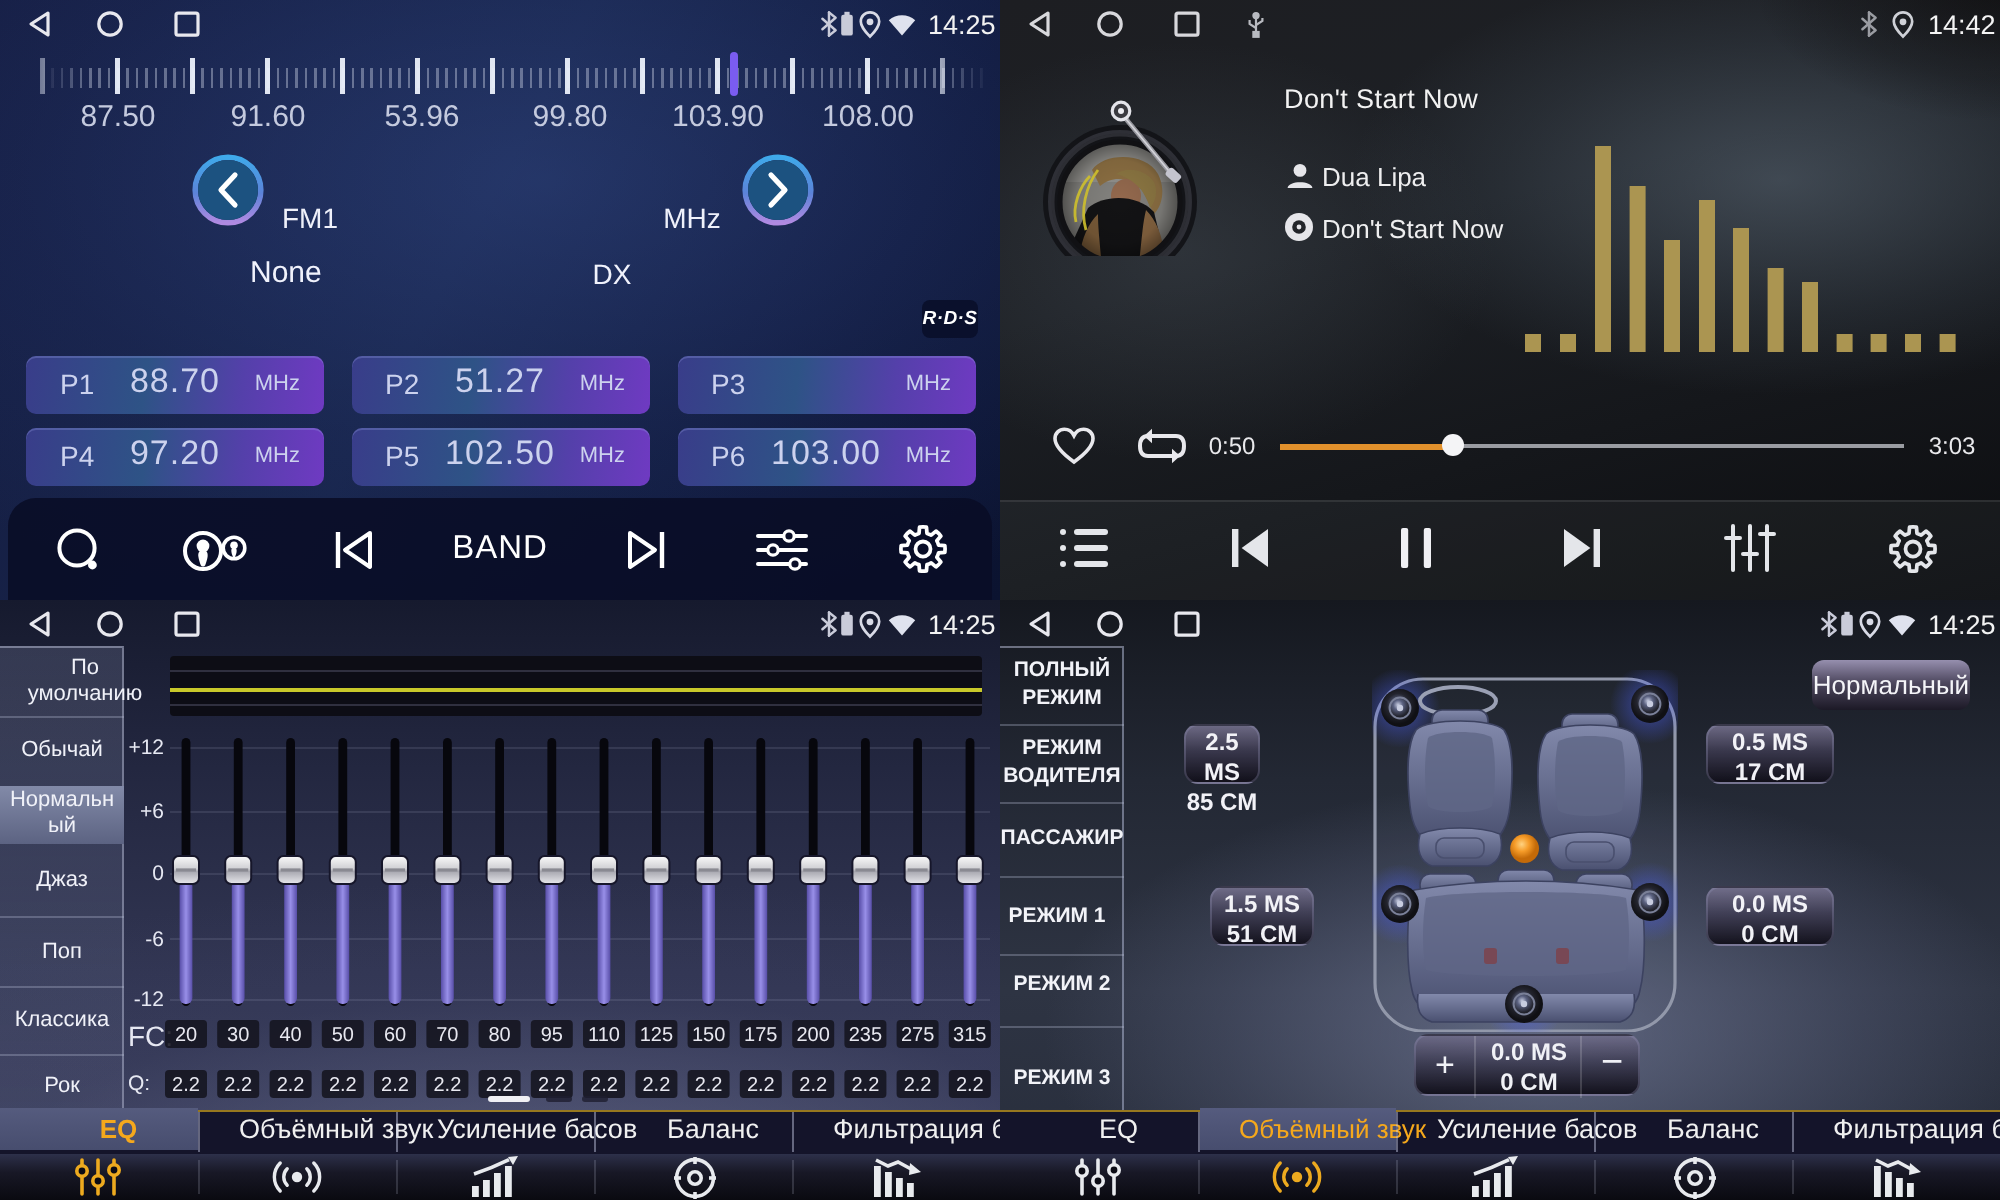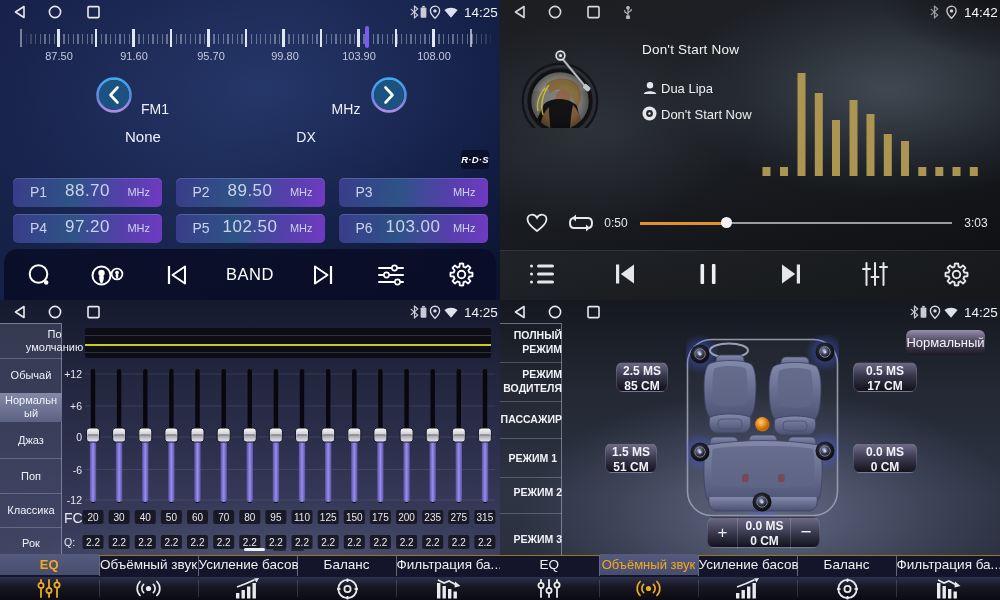--- a/index.html
+++ b/index.html
@@ -43,21 +43,21 @@
     radial-gradient(62% 52% at 54% 72%, rgba(132,140,174,0.58) 0%, rgba(95,102,132,0.32) 52%, rgba(0,0,0,0) 80%),
     linear-gradient(180deg, #15181f 0%, #232834 30%, #2e3443 65%, #272d3b 100%);
 }
 .vbtn { background:linear-gradient(180deg, rgba(125,120,150,0.82) 0%, rgba(66,62,86,0.72) 45%, rgba(16,14,24,0.92) 100%);
   border:1px solid rgba(150,150,185,0.3); border-radius:7px; color:#f2f2f7;
   font-size:12px; font-weight:bold; text-align:center; line-height:15px; padding-top:1px; }
 .tabbar { position:absolute; left:0; bottom:0; width:500px; height:46px; }
 .tab-line { position:absolute; left:0; top:0.5px; width:500px; height:1.5px; background:#97781f; }
 .tab-labels { position:absolute; left:0; top:2px; width:500px; height:21px; background:#14142a; }
 .tab-icons { position:absolute; left:0; top:23px; width:500px; height:23px; background:linear-gradient(180deg,#2d304a 0%,#181826 40%,#0a0a10 100%); }
-.tlab { position:absolute; top:0; height:21px; line-height:21px; text-align:center; color:#f0f0f0; font-size:13.5px; white-space:nowrap; }
+.tlab { position:absolute; top:0; height:21px; line-height:21px; text-align:center; color:#f0f0f0; font-size:13.5px; white-space:nowrap;padding-left:20px; }
 .tdiv { position:absolute; top:2px; width:1px; height:20px; background:rgba(200,205,230,0.45); }
 .tdiv2 { position:absolute; top:26px; width:1px; height:17px; background:rgba(200,205,230,0.18); }
 .sel { background:linear-gradient(180deg,#555b7e,#474d6e); color:#f5a81c; }
 </style>
 </head>
 <body>
 <div id="root">
   <div class="q" id="q1">
 
     <svg class="abs" style="left:11px;top:5px" width="95" height="14" viewBox="0 0 95 14">
@@ -75,24 +75,24 @@
       <rect x="14.2" y="1.9" width="2.6" height="1.6" fill="#c9cbd9"></rect>
       <path d="M27 2.2 C24.4 2.2 22.4 4.2 22.4 6.8 C22.4 9.9 27 14.3 27 14.3 C27 14.3 31.6 9.9 31.6 6.8 C31.6 4.2 29.6 2.2 27 2.2 Z" fill="none" stroke="#d8dae6" stroke-width="1.35"></path>
       <circle cx="27" cy="6.9" r="1.7" fill="#d8dae6"></circle>
       <path d="M43 13.8 L36.4 6.1 A10.2 10.2 0 0 1 49.6 6.1 Z" fill="#dfe2ee"></path>
     </svg>
     <div class="stime" style="left:464px">14:25</div>
 
     <div class="abs" style="left:21px;top:33.5px;width:475px;height:10.5px;background:repeating-linear-gradient(90deg, rgba(205,212,230,0.42) 0px, rgba(205,212,230,0.42) 1.3px, rgba(0,0,0,0) 1.3px, rgba(0,0,0,0) 4.69px);-webkit-mask-image:linear-gradient(90deg,transparent 0,#000 22px,#000 450px,transparent 474px)"></div>
     <div class="abs" style="left:20.3px;top:29px;width:460px;height:18px;background:repeating-linear-gradient(90deg, rgba(235,240,250,0.95) 0px, rgba(235,240,250,0.95) 2.4px, rgba(0,0,0,0) 2.4px, rgba(0,0,0,0) 37.5px);-webkit-mask-image:linear-gradient(90deg,rgba(0,0,0,0.45) 0,#000 25px,#000 435px,rgba(0,0,0,0.5) 459px)"></div>
     <div class="abs" style="left:365px;top:26px;width:3.6px;height:22px;border-radius:2px;background:#7a5cf0"></div>
-    <div class="abs" style="top:50px;left:0;width:404px;height:14px;color:#c4cade;font-size:11px">
+    <div class="abs" style="top:50px;left:0;width:404px;height:14px;color:#c4cade;font-size:15px">
       <span class="abs" style="left:59px;transform:translateX(-50%)">87.50</span>
       <span class="abs" style="left:134px;transform:translateX(-50%)">91.60</span>
-      <span class="abs" style="left:211px;transform:translateX(-50%)">95.70</span>
+      <span class="abs" style="left:211px;transform:translateX(-50%)">53.96</span>
       <span class="abs" style="left:285px;transform:translateX(-50%)">99.80</span>
       <span class="abs" style="left:359px;transform:translateX(-50%)">103.90</span>
       <span class="abs" style="left:434px;transform:translateX(-50%)">108.00</span>
     </div>
 
     <svg class="abs" style="left:96px;top:77px" width="36" height="36" viewBox="0 0 36 36">
       <defs>
           <linearGradient id="ring1" x1="0" y1="0" x2="0" y2="1">
             <stop offset="0" stop-color="#3fa9ea"></stop>
             <stop offset="0.55" stop-color="#5c83d8"></stop>
@@ -115,21 +115,21 @@
 
     <div class="abs" style="left:461px;top:150px;width:28px;height:19px;background:#0a102c;border-radius:4px;color:#fff;font-size:9.5px;font-weight:bold;font-style:italic;text-align:center;line-height:19px;letter-spacing:0.2px">R·D·S</div>
 
     <div class="preset" style="left:13px;top:178px">
         <span class="pn">P1</span>
         <span class="pf">88.70</span>
         <span class="pm">MHz</span>
       </div>
     <div class="preset" style="left:175.5px;top:178px">
         <span class="pn">P2</span>
-        <span class="pf">89.50</span>
+        <span class="pf">51.27</span>
         <span class="pm">MHz</span>
       </div>
     <div class="preset" style="left:338.5px;top:178px">
         <span class="pn">P3</span>
         <span class="pm">MHz</span>
       </div>
     <div class="preset" style="left:13px;top:214px">
         <span class="pn">P4</span>
         <span class="pf">97.20</span>
         <span class="pm">MHz</span>
@@ -346,21 +346,21 @@
       </g>
       <rect x="12.6" y="3.4" width="5.8" height="10.4" rx="1.1" fill="#c9cbd9"></rect>
       <rect x="14.2" y="1.9" width="2.6" height="1.6" fill="#c9cbd9"></rect>
       <path d="M27 2.2 C24.4 2.2 22.4 4.2 22.4 6.8 C22.4 9.9 27 14.3 27 14.3 C27 14.3 31.6 9.9 31.6 6.8 C31.6 4.2 29.6 2.2 27 2.2 Z" fill="none" stroke="#d8dae6" stroke-width="1.35"></path>
       <circle cx="27" cy="6.9" r="1.7" fill="#d8dae6"></circle>
       <path d="M43 13.8 L36.4 6.1 A10.2 10.2 0 0 1 49.6 6.1 Z" fill="#dfe2ee"></path>
     </svg>
     <div class="stime" style="left:464px">14:25</div>
 
     <div class="abs" style="left:0;top:23px;width:62px;height:232px;background:linear-gradient(180deg,rgba(150,158,190,0.22),rgba(120,128,160,0.10));border-top:1px solid rgba(190,195,220,0.55);border-right:1px solid rgba(190,195,220,0.45);color:#f0f1f8;font-size:11px;text-align:center">
-      <div class="abs" style="left:12px;top:4px;width:85px;line-height:13px">По<br>умолчанию</div>
+      <div class="abs" style="left:0;top:4px;width:85px;line-height:13px">По<br>умолчанию</div>
       <div class="abs" style="left:0;top:33.5px;width:62px;height:1px;background:rgba(190,195,220,0.3)"></div>
       <div class="abs" style="left:0;top:44.5px;width:62px">Обычай</div>
       <div class="abs" style="left:0;top:68.5px;width:62px;height:29px;background:linear-gradient(180deg,#828aa8,#5c6382);"></div>
       <div class="abs" style="left:0;top:70px;width:62px;line-height:13px">Нормальн<br>ый</div>
       <div class="abs" style="left:0;top:109.5px;width:62px">Джаз</div>
       <div class="abs" style="left:0;top:133.5px;width:62px;height:1px;background:rgba(190,195,220,0.3)"></div>
       <div class="abs" style="left:0;top:145.5px;width:62px">Поп</div>
       <div class="abs" style="left:0;top:169px;width:62px;height:1px;background:rgba(190,195,220,0.3)"></div>
       <div class="abs" style="left:0;top:179.5px;width:62px">Классика</div>
       <div class="abs" style="left:0;top:203px;width:62px;height:1px;background:rgba(190,195,220,0.3)"></div>
@@ -649,37 +649,37 @@
         <path d="M6.5 13.8 L9.8 11.1 L3.2 5.4"></path>
       </g>
       <rect x="12.6" y="3.4" width="5.8" height="10.4" rx="1.1" fill="#c9cbd9"></rect>
       <rect x="14.2" y="1.9" width="2.6" height="1.6" fill="#c9cbd9"></rect>
       <path d="M27 2.2 C24.4 2.2 22.4 4.2 22.4 6.8 C22.4 9.9 27 14.3 27 14.3 C27 14.3 31.6 9.9 31.6 6.8 C31.6 4.2 29.6 2.2 27 2.2 Z" fill="none" stroke="#d8dae6" stroke-width="1.35"></path>
       <circle cx="27" cy="6.9" r="1.7" fill="#d8dae6"></circle>
       <path d="M43 13.8 L36.4 6.1 A10.2 10.2 0 0 1 49.6 6.1 Z" fill="#dfe2ee"></path>
     </svg>
     <div class="stime" style="left:464px">14:25</div>
 
-    <div class="abs" style="left:0;top:23px;width:62px;height:232px;border-top:1px solid rgba(190,195,220,0.5);border-right:1px solid rgba(170,178,205,0.55);color:#f2f3f8;font-size:10.5px;font-weight:bold;text-align:right">
+    <div class="abs" style="left:0;top:23px;width:62px;height:232px;border-top:1px solid rgba(190,195,220,0.5);border-right:1px solid rgba(170,178,205,0.55);color:#f2f3f8;font-size:10.5px;font-weight:bold;text-align:center">
       <div class="abs" style="left:0;top:4px;width:62px;line-height:14px">ПОЛНЫЙ<br>РЕЖИМ</div>
       <div class="abs" style="left:0;top:38px;width:62px;height:1px;background:rgba(190,195,220,0.3)"></div>
       <div class="abs" style="left:0;top:43px;width:62px;line-height:14px">РЕЖИМ<br>ВОДИТЕЛЯ</div>
       <div class="abs" style="left:0;top:77px;width:62px;height:1px;background:rgba(190,195,220,0.3)"></div>
       <div class="abs" style="left:0;top:89px;width:62px">ПАССАЖИР</div>
       <div class="abs" style="left:0;top:114px;width:62px;height:1px;background:rgba(190,195,220,0.3)"></div>
       <div class="abs" style="left:0;top:128px;width:57px">РЕЖИМ 1</div>
       <div class="abs" style="left:0;top:153px;width:62px;height:1px;background:rgba(190,195,220,0.3)"></div>
       <div class="abs" style="left:0;top:161.5px;width:62px">РЕЖИМ 2</div>
       <div class="abs" style="left:0;top:189px;width:62px;height:1px;background:rgba(190,195,220,0.3)"></div>
       <div class="abs" style="left:0;top:209px;width:62px">РЕЖИМ 3</div>
     </div>
 
     <div class="abs" style="left:406px;top:30px;width:79px;height:25px;background:linear-gradient(180deg,#968fae 0%,#4e485f 45%,#1c1926 100%);border-radius:6px;color:#f4f4f8;font-size:13px;text-align:center;line-height:25px">Нормальный</div>
 
-    <div class="abs vbtn" style="left:116px;top:62px;width:52px;height:30px">2.5 MS<br>85 CM</div>
+    <div class="abs vbtn" style="left:92px;top:62px;width:38px;height:30px">2.5 MS<br>85 CM</div>
     <div class="abs vbtn" style="left:353px;top:62px;width:64px;height:30px">0.5 MS<br>17 CM</div>
     <div class="abs vbtn" style="left:105px;top:143px;width:52px;height:30px">1.5 MS<br>51 CM</div>
     <div class="abs vbtn" style="left:353px;top:143px;width:64px;height:30px">0.0 MS<br>0 CM</div>
     <svg class="abs" style="left:186px;top:35px" width="153" height="181" viewBox="0 0 153 181">
 <defs>
 <linearGradient id="seatg" x1="0" y1="0" x2="0" y2="1">
             <stop offset="0" stop-color="#8289ab"></stop>
             <stop offset="0.5" stop-color="#666d8e"></stop>
             <stop offset="1" stop-color="#4a5070"></stop>
           </linearGradient>

